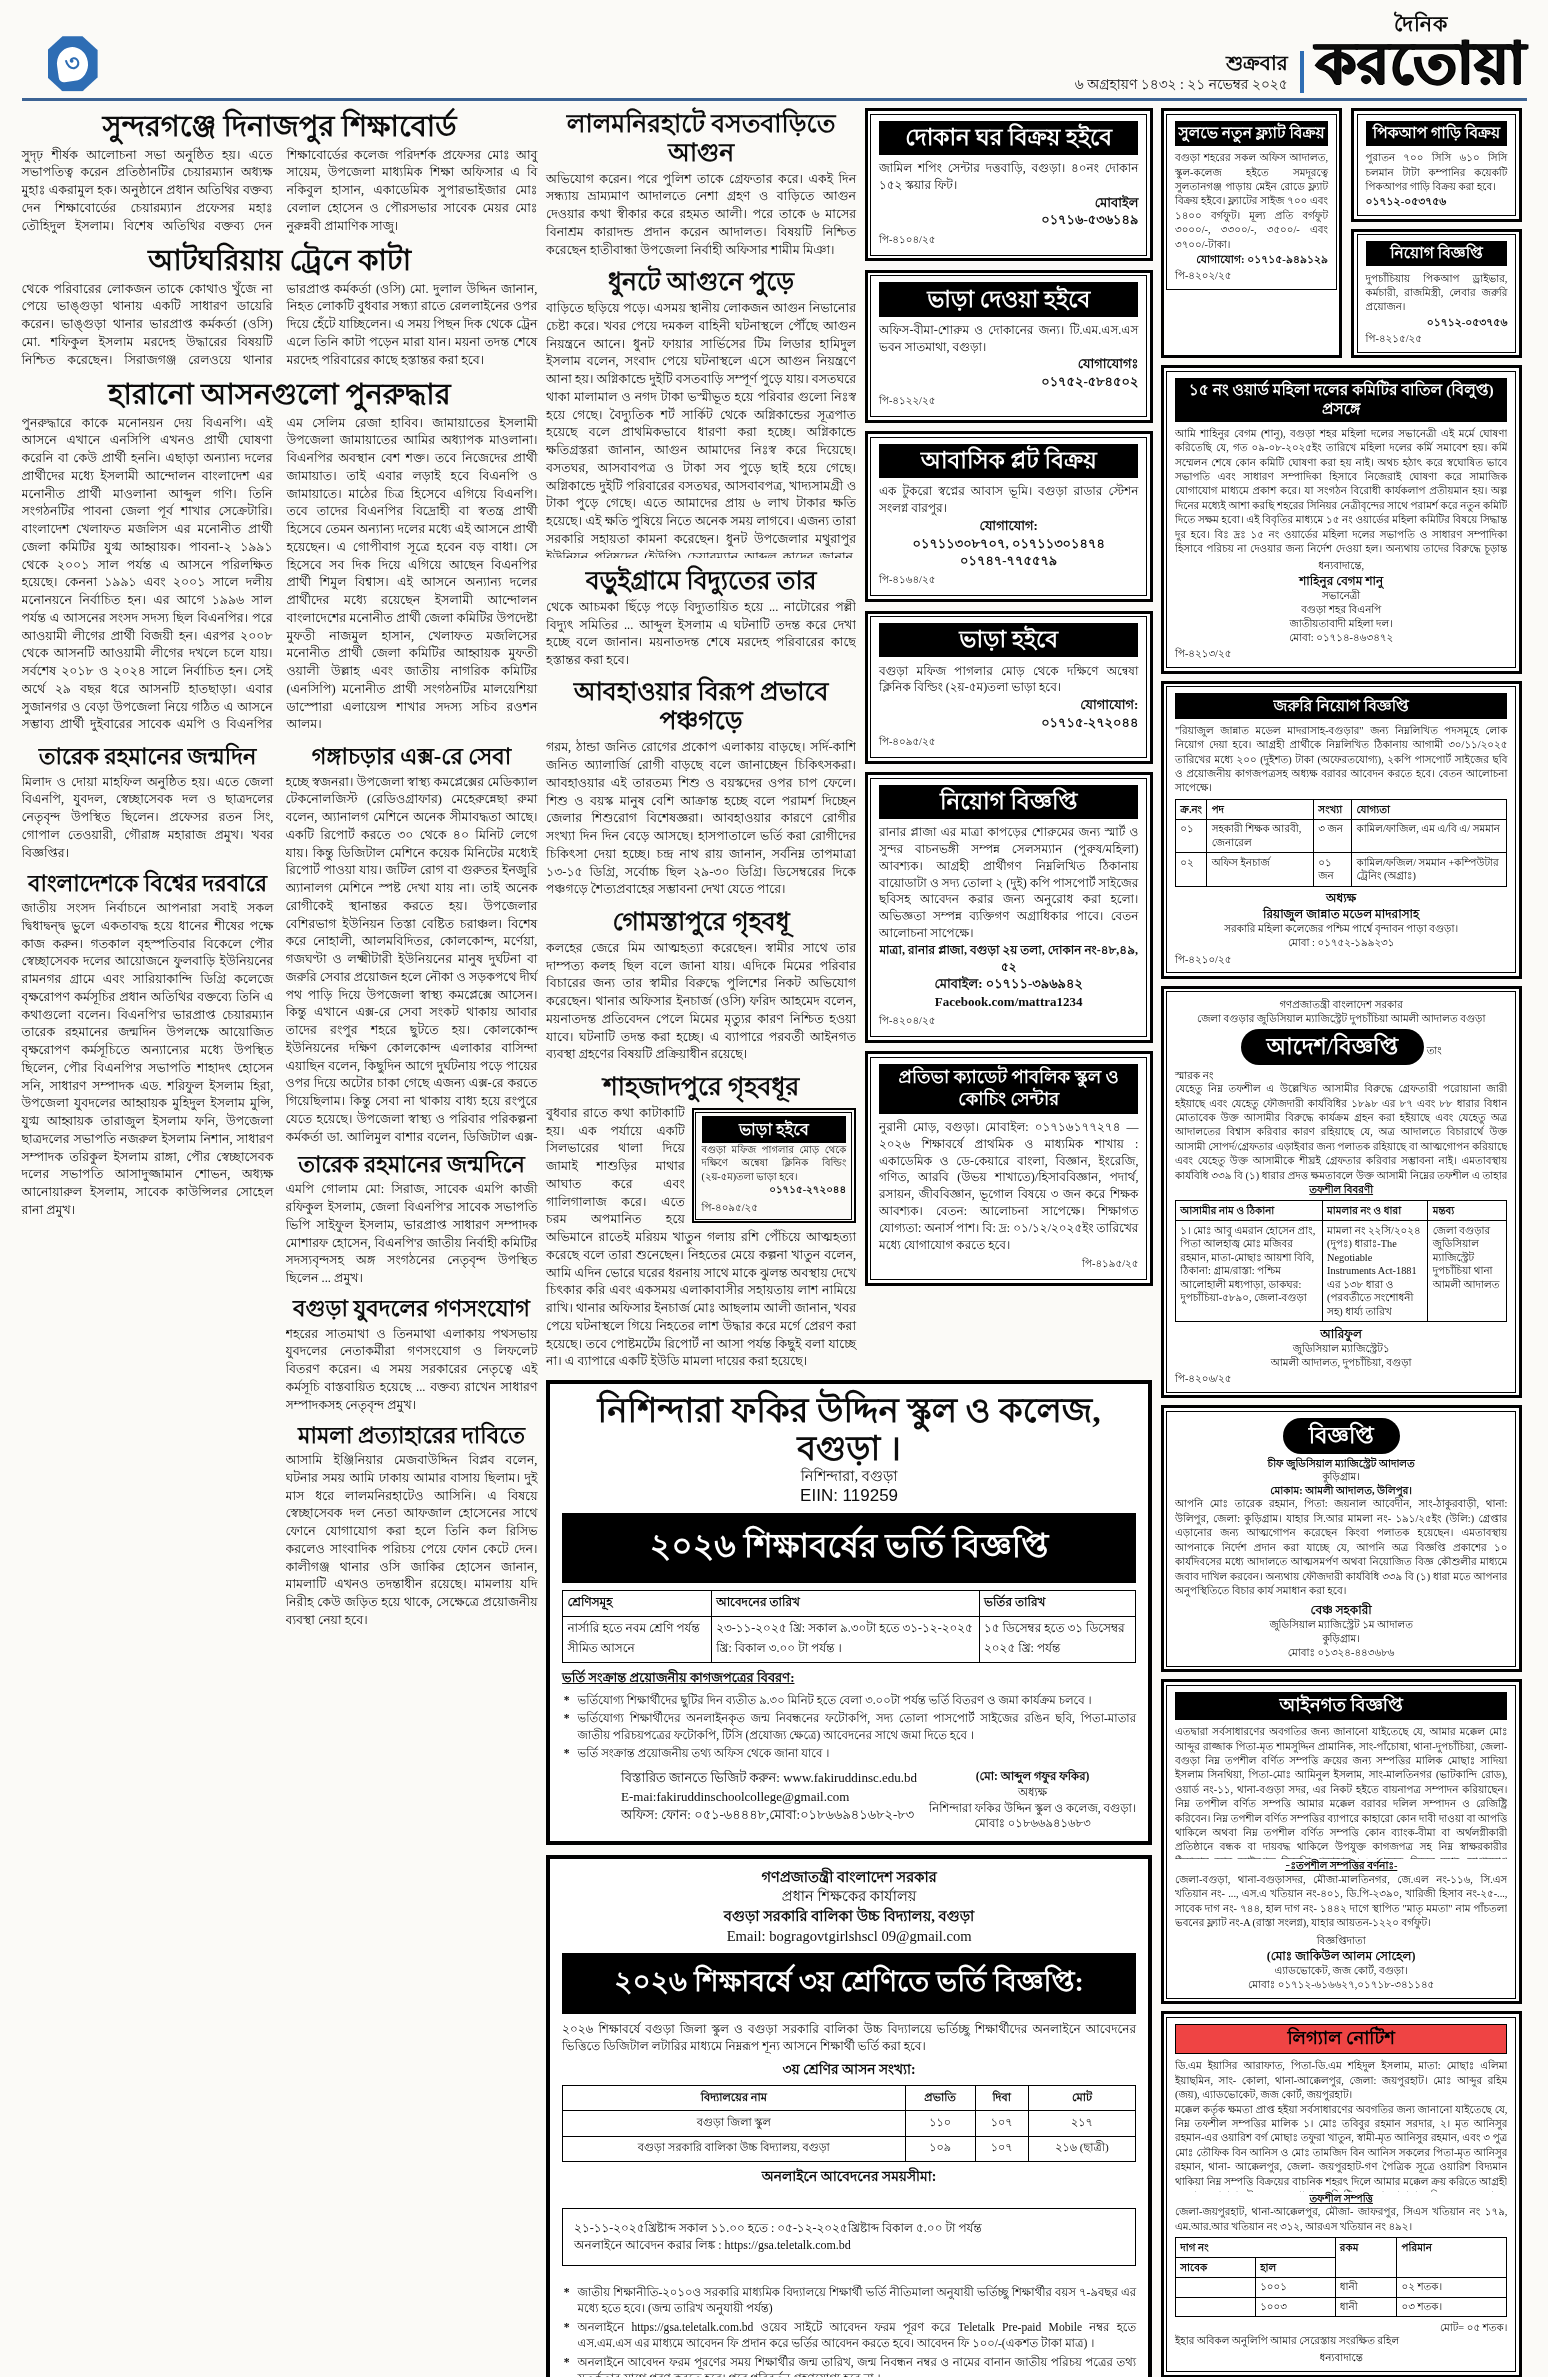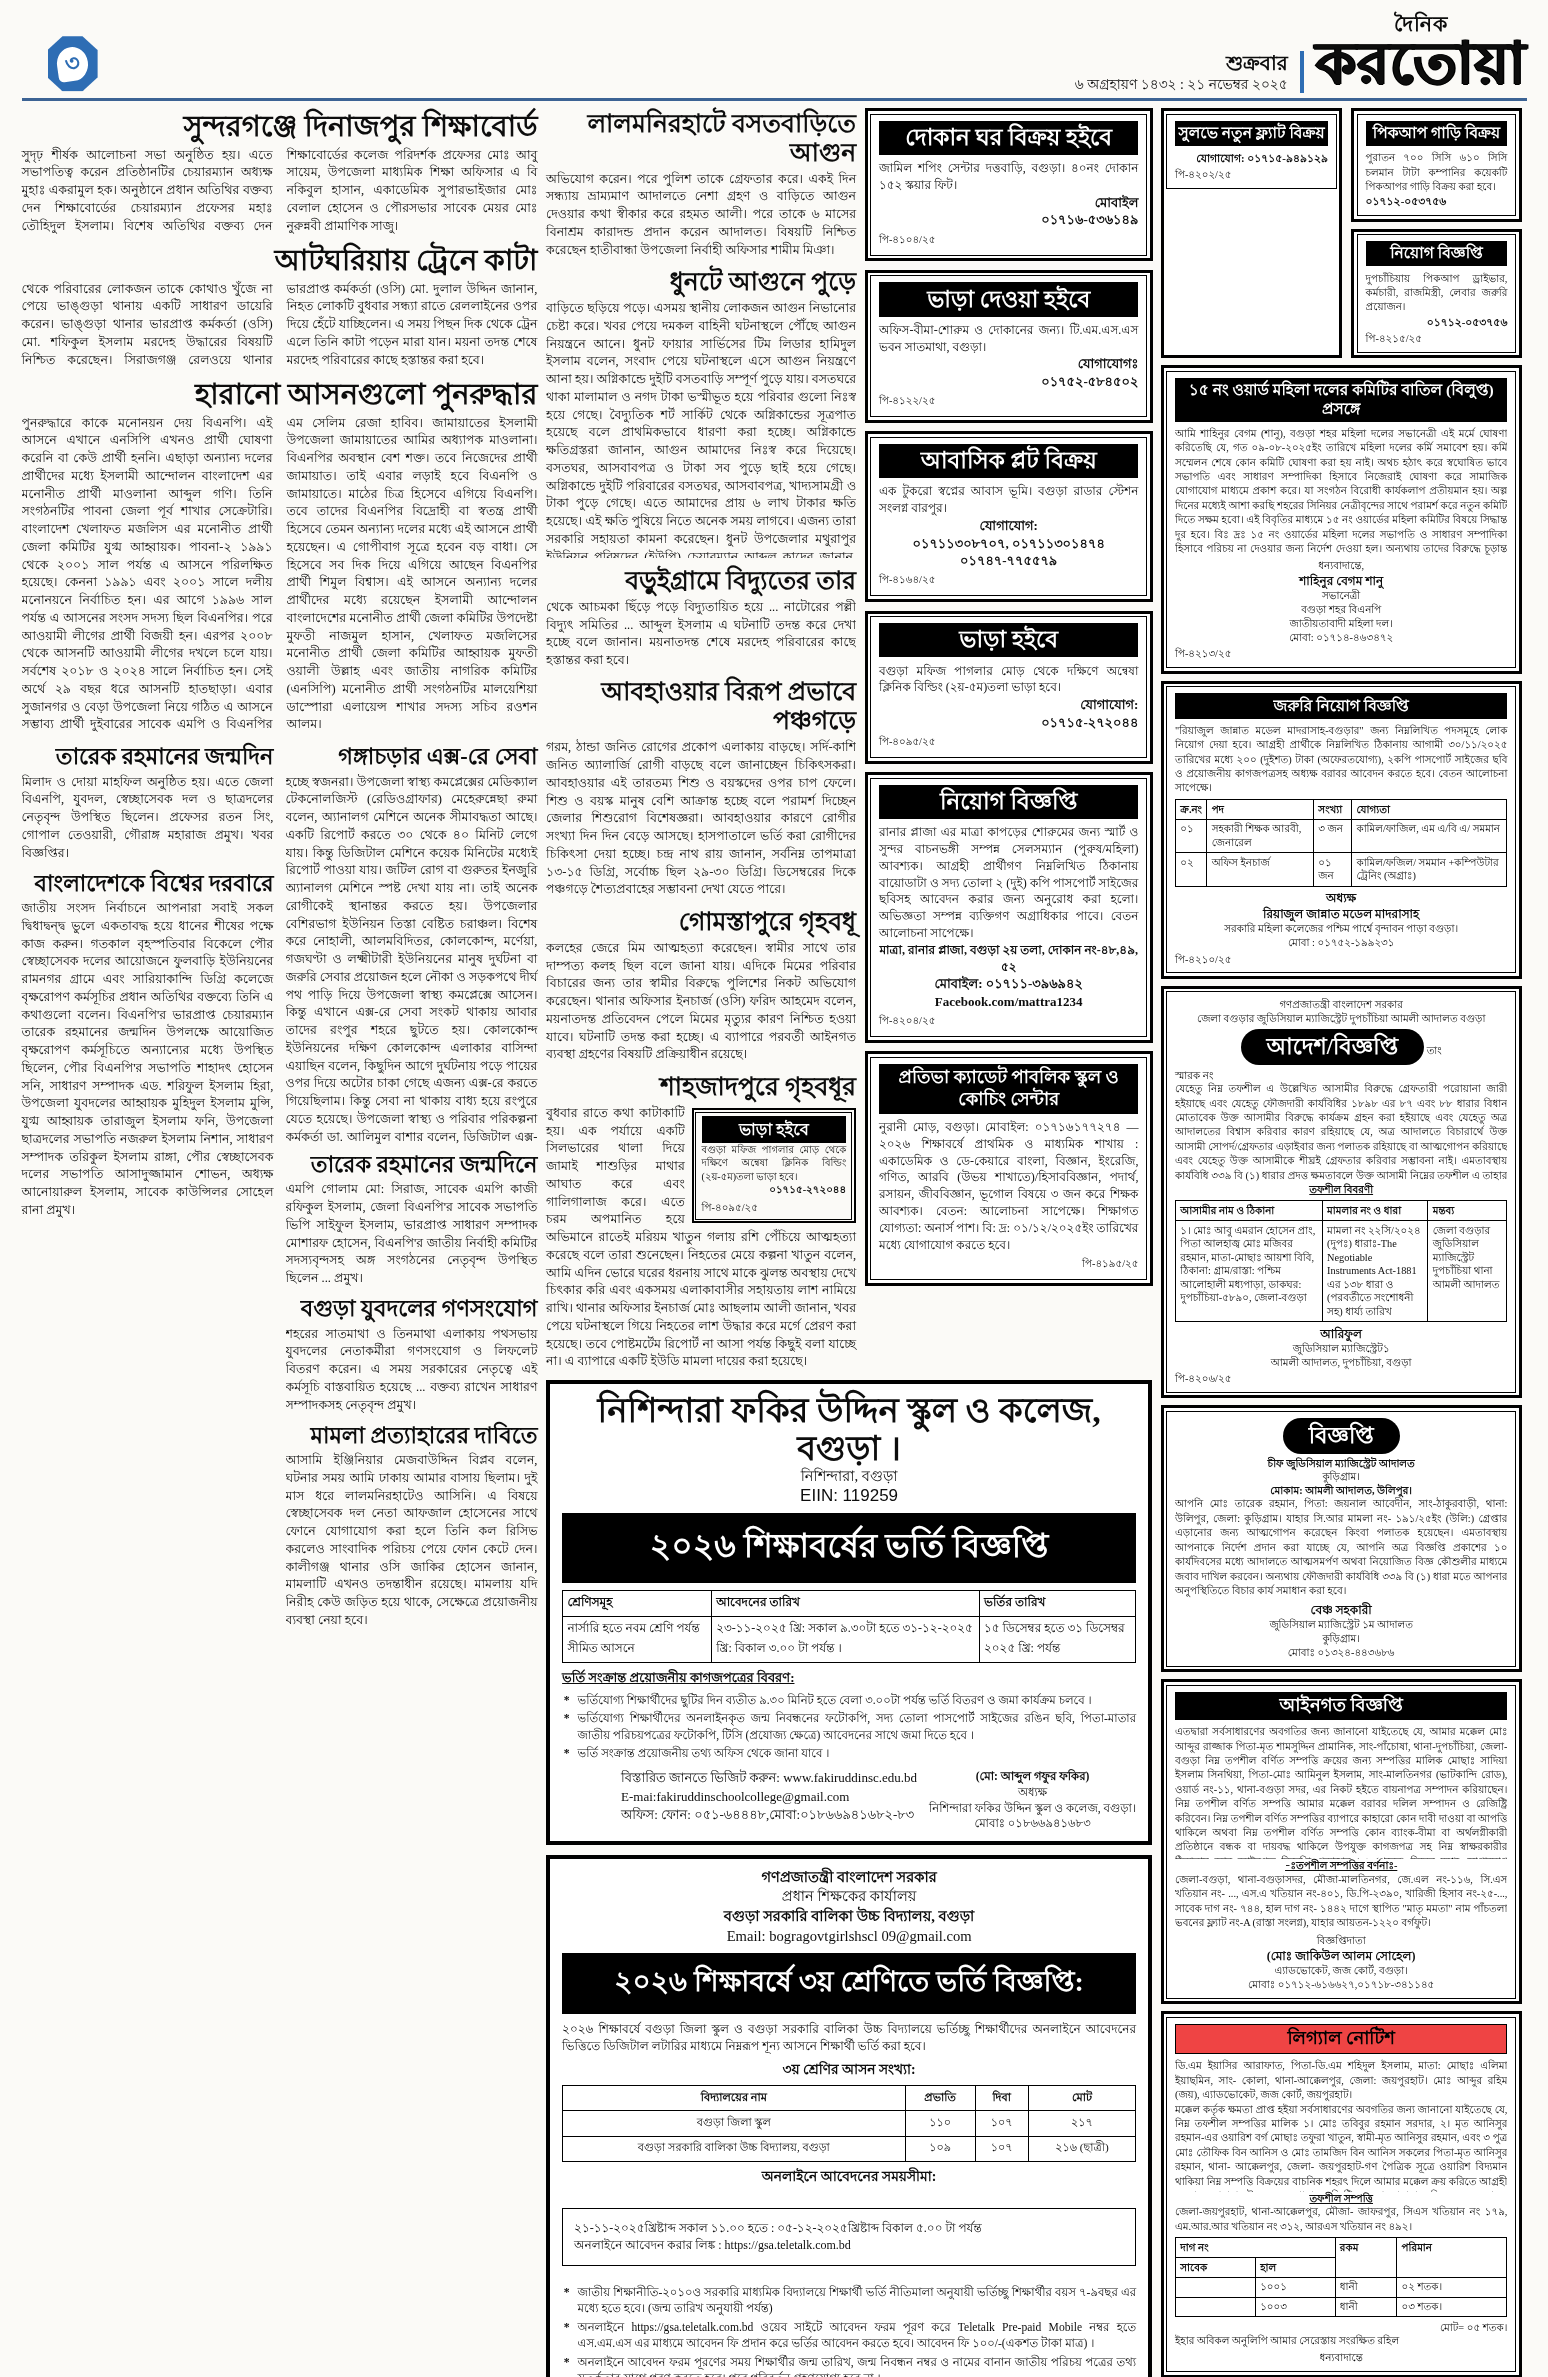--- a/index.html
+++ b/index.html
@@ -23,21 +23,21 @@
   
   .content{display:flex;gap:8.6px;margin-top:6.9px;}
   .zone-left{width:516px;flex:none;}
   .zone-mid{width:606px;flex:none;}
   .zone-right{width:361px;flex:none;font-size:10.3px;line-height:1.32;}
   .mid-cols{display:flex;gap:8.6px;}
   .col3{width:310px;flex:none;}
   .col4{width:288px;flex:none;}
   
   .article{margin-bottom:8.6px;}
-  .headline{font-weight:bold;text-align:right;font-size:29px;line-height:1.15;margin:1.7px 0 3.4px 0;}
+  .headline{font-weight:bold;text-align:center;font-size:29px;line-height:1.15;margin:1.7px 0 3.4px 0;}
   .headline.md{font-size:25px;}
   .headline.sm{font-size:22.4px;}
   .body-text{font-size:12.5px;line-height:1.42;text-align:justify;}
   .two-col{column-count:2;column-gap:13.8px;}
   .clamp-xl{max-height:594px;overflow:hidden;}
   .clamp-lg{max-height:370px;overflow:hidden;}
   .clamp-md{max-height:258px;overflow:hidden;}
   .clamp-sm{max-height:163px;overflow:hidden;}
   .subrow{display:flex;gap:12px;}
   .subcol{width:50%;}
@@ -350,20 +350,21 @@
 
       </div>
     </section>
 
     <section class="zone-right">
 
       <div class="rt-row">
         <div class="adbox">
             <div class="adbox-in">
           <div class="adtitle xs">সুলভে নতুন ফ্ল্যাট বিক্রয়</div>
+          <div class="adbody">বগুড়া শহরের সকল অফিস আদালত, স্কুল-কলেজ হইতে সমদূরত্বে সুলতানগঞ্জ পাড়ায় মেইন রোডে ফ্ল্যাট বিক্রয় হইবে। ফ্ল্যাটের সাইজ ৭০০ এবং ১৪০০ বর্গফুট। মূল্য প্রতি বর্গফুট ৩০০০/-, ৩৩০০/-, ৩৫০০/- এবং ৩৭০০/-টাকা।</div>
           <div class="adcontact">যোগাযোগ: ০১৭১৫-৯৪৯১২৯</div>
           <div class="adref">পি-৪২০২/২৫</div>
         </div>
           </div>
         <div style="flex:1">
           <div class="adbox">
               <div class="adbox-in">
             <div class="adtitle xs">পিকআপ গাড়ি বিক্রয়</div>
             <div class="adbody">পুরাতন ৭০০ সিসি ৬১০ সিসি চলমান টাটা কম্পানির কয়েকটি পিকআপর গাড়ি বিক্রয় করা হবে।</div>
             <div class="adcontact" style="text-align:left">০১৭১২-০৫৩৭৫৬</div>

